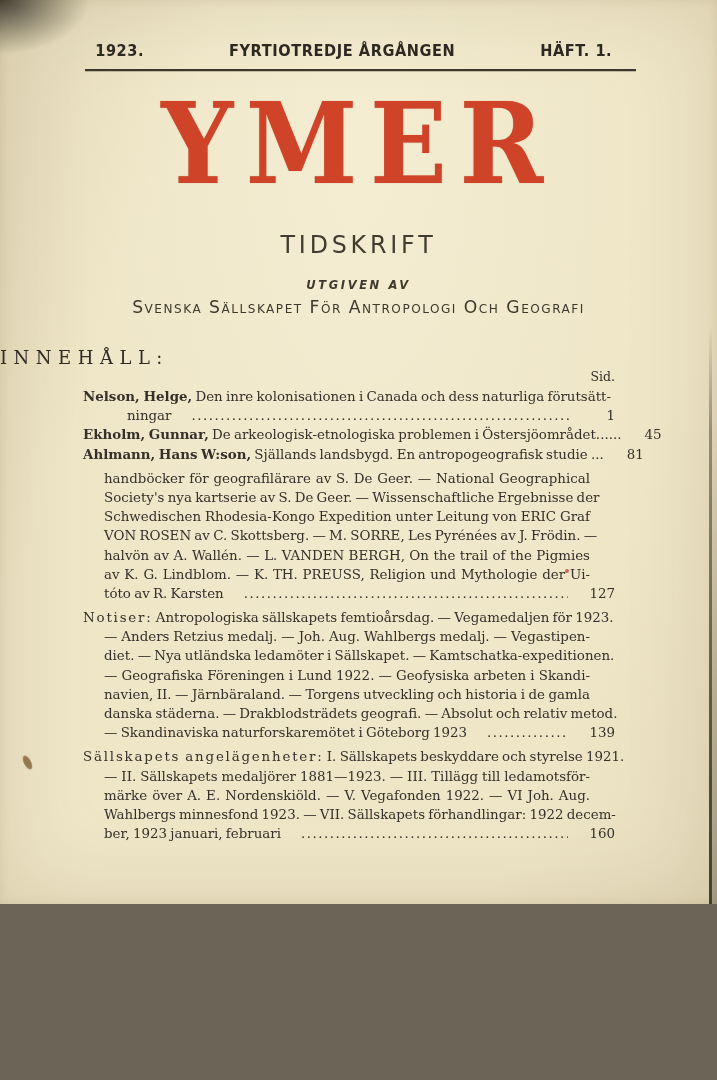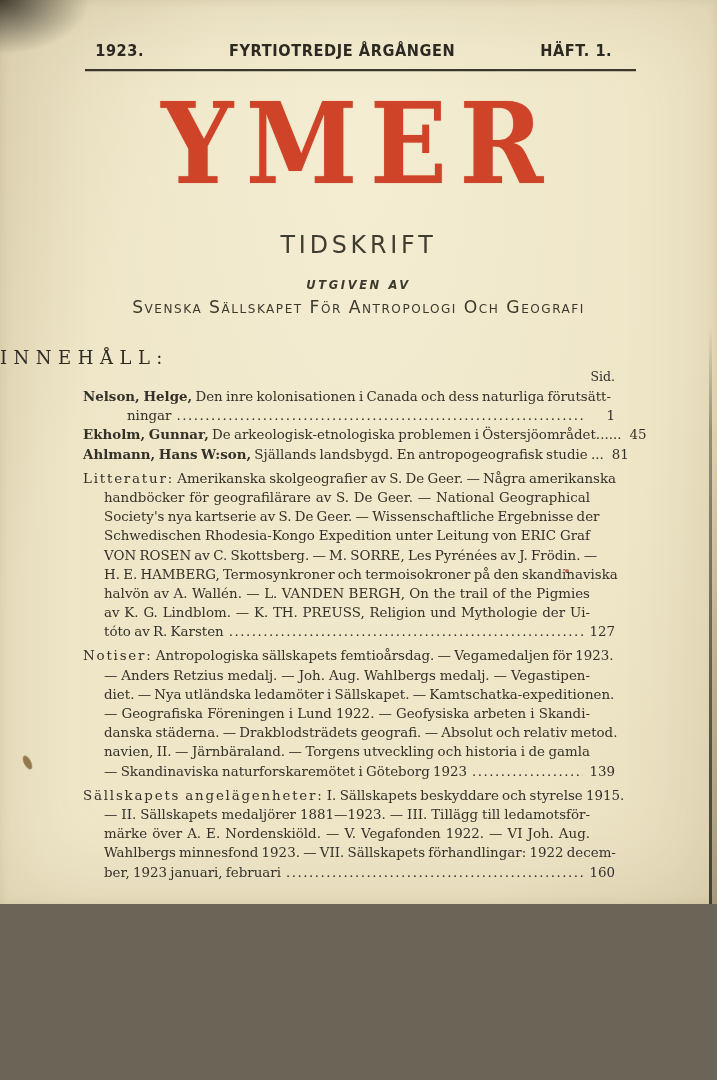--- a/index.html
+++ b/index.html
@@ -47,21 +47,21 @@
   .society{position:absolute;top:296px;left:0;width:717px;text-align:center;
     font-family:"DejaVu Sans", sans-serif;font-size:18.5px;font-variant:small-caps;
     letter-spacing:1.6px;color:#3d3a2d;transform:scaleX(.93);}
   
   .toc-heading{position:absolute;top:347px;left:0;width:717px;text-align:left;
     font-size:18px;letter-spacing:6.5px;color:#2f2c24;}
   .sid{position:absolute;top:369px;left:83px;width:532px;text-align:right;font-size:12.5px;}
   .toc{position:absolute;top:387px;left:83px;width:532px;font-size:13.4px;word-spacing:-1px;}
   .line{height:19.2px;line-height:19.2px;white-space:nowrap;}
   .just{text-align:justify;text-align-last:justify;padding-right:25px;}
-  .fl{display:flex;align-items:flex-start;}
+  .fl{display:flex;align-items:flex-end;gap:15px;}
   .fl .grow{flex:1 1 auto;text-align:justify;text-align-last:justify;display:block;white-space:nowrap;}
   .ind1{padding-left:44px;}
   .ind2{padding-left:21px;}
   .b{font-weight:700;}
   .slabel{letter-spacing:1.8px;}
   .leader{flex:1 1 auto;overflow:hidden;white-space:nowrap;margin:0 6px 0 5px;letter-spacing:1.5px;}
   .num{flex:0 0 25px;text-align:right;white-space:nowrap;}
   .sect{margin-top:5px;}
   
   .ornament{position:absolute;top:906px;left:277px;width:170px;height:20px;}
@@ -110,51 +110,49 @@
     <div class="line fl">
       <span class="grow"><span class="b">Ekholm, Gunnar,</span> <span>De arkeologisk-etnologiska problemen i Östersjöområdet......</span></span>
       <span class="num">45</span>
     </div>
     <div class="line fl">
       <span class="grow"><span class="b">Ahlmann, Hans W:son,</span> <span>Själlands landsbygd.  En antropogeografisk studie ...</span></span>
       <span class="num">81</span>
     </div>
 
     <div class="sect">
-      <div class="line just"><span class="slabel">Litteratur:</span> <span>Amerikanska skolgeografier av S. De Geer. — Några amerikanska</span></div>
       <div class="line just ind2">handböcker för geografilärare av S. De Geer. — National Geographical</div>
       <div class="line just ind2">Society's nya kartserie av S. De Geer. — Wissenschaftliche Ergebnisse der</div>
       <div class="line just ind2">Schwedischen Rhodesia-Kongo Expedition unter Leitung von ERIC Graf</div>
       <div class="line just ind2">VON ROSEN av C. Skottsberg. — M. SORRE, Les Pyrénées av J. Frödin. —</div>
-      <div class="line just ind2">H. E. HAMBERG, Termosynkroner och termoisokroner på den skandinaviska</div>
       <div class="line just ind2">halvön av A. Wallén. — L. VANDEN BERGH, On the trail of the Pigmies</div>
       <div class="line just ind2">av K. G. Lindblom. — K. TH. PREUSS, Religion und Mythologie der Ui-</div>
       <div class="line fl ind2">
         <span>tóto av R. Karsten</span>
         <span class="leader"><span>........................................................................................................................................</span></span>
         <span class="num">127</span>
       </div>
     </div>
 
     <div class="sect">
       <div class="line just"><span class="slabel">Notiser:</span> <span>Antropologiska sällskapets femtioårsdag. — Vegamedaljen för 1923.</span></div>
       <div class="line just ind2">— Anders Retzius medalj. — Joh. Aug. Wahlbergs medalj. — Vegastipen-</div>
       <div class="line just ind2">diet. — Nya utländska ledamöter i Sällskapet. — Kamtschatka-expeditionen.</div>
       <div class="line just ind2">— Geografiska Föreningen i Lund 1922. — Geofysiska arbeten i Skandi-</div>
+      <div class="line just ind2">navien, II. — Järnbäraland. — Torgens utveckling och historia i de gamla</div>
       <div class="line just ind2">danska städerna. — Drakblodsträdets geografi. — Absolut och relativ metod.</div>
-      <div class="line just ind2">navien, II. — Järnbäraland. — Torgens utveckling och historia i de gamla</div>
       <div class="line fl ind2">
         <span>— Skandinaviska naturforskaremötet i Göteborg 1923</span>
         <span class="leader"><span>........................................................................................................................................</span></span>
         <span class="num">139</span>
       </div>
     </div>
 
     <div class="sect">
-      <div class="line just"><span class="slabel">Sällskapets angelägenheter:</span> <span>I.  Sällskapets beskyddare och styrelse 1915.</span></div>
+      <div class="line just"><span class="slabel">Sällskapets angelägenheter:</span> <span>I.  Sällskapets beskyddare och styrelse 1921.</span></div>
       <div class="line just ind2">— II. Sällskapets medaljörer 1881—1923. — III. Tillägg till ledamotsför-</div>
       <div class="line just ind2">märke över A. E. Nordenskiöld. — V. Vegafonden 1922. — VI Joh. Aug.</div>
       <div class="line just ind2">Wahlbergs minnesfond 1923. — VII. Sällskapets förhandlingar: 1922 decem-</div>
       <div class="line fl ind2">
         <span>ber, 1923 januari, februari </span>
         <span class="leader"><span>........................................................................................................................................</span></span>
         <span class="num">160</span>
       </div>
     </div>
 

